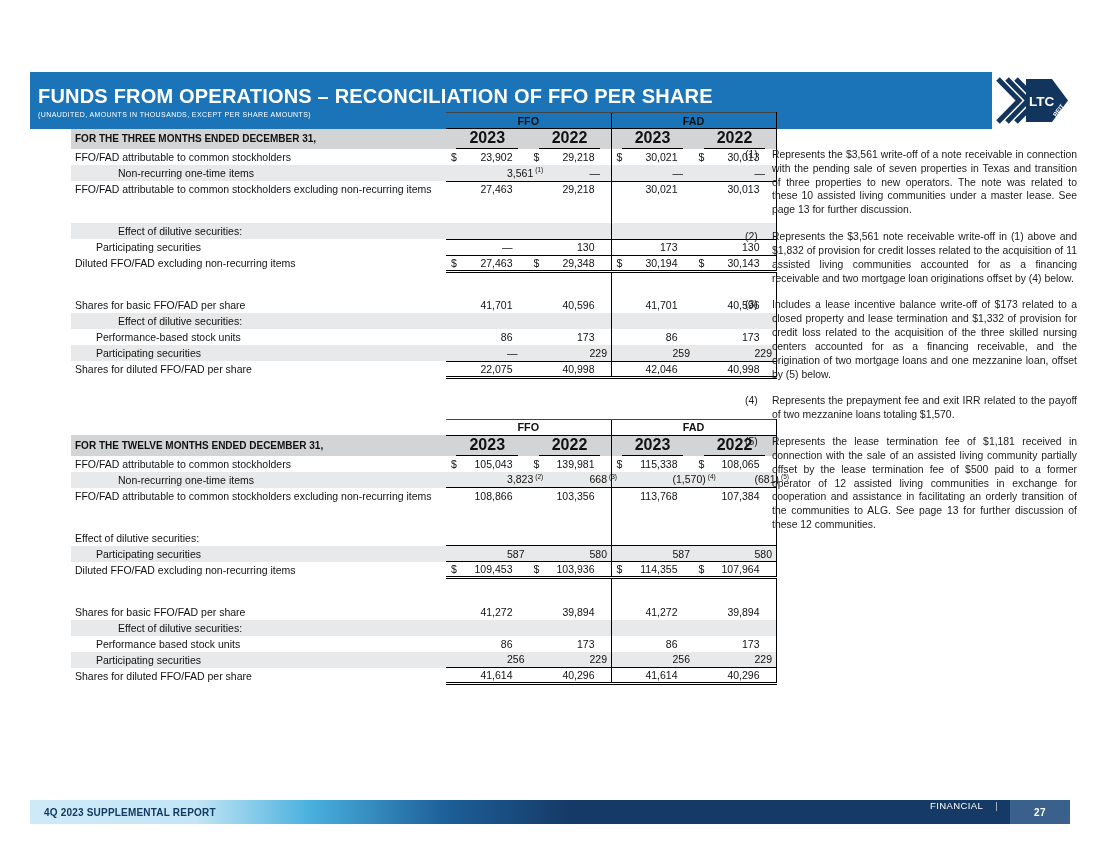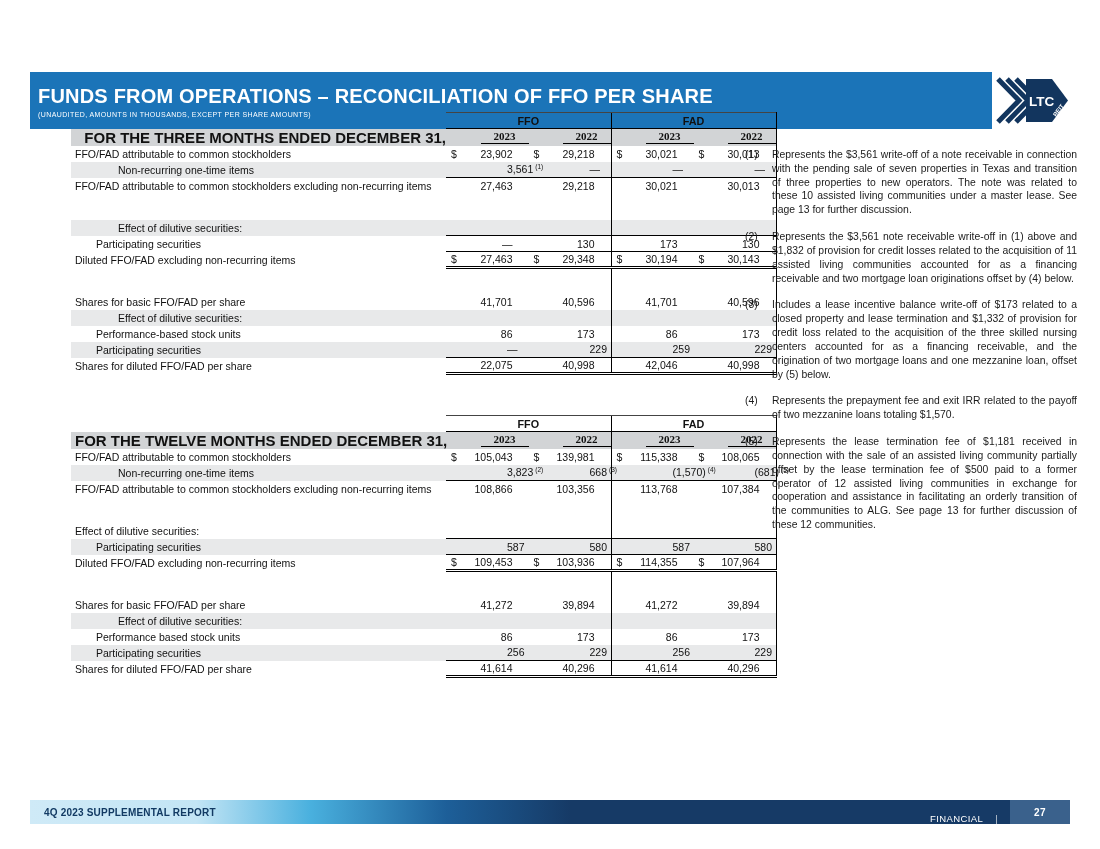--- a/index.html
+++ b/index.html
@@ -20,22 +20,22 @@
   .tables { position:absolute; left:29px; top:112px; width:705px;margin-left:42px; }
   .fin-table.t2 { margin-top:40px; }
   table { border-collapse:collapse; width:705px; table-layout:fixed; font-size:10.5px; color:#111; }
   col.col-label { width:375px; }
   col.col-num { width:82.5px; }
   td { height:16px; padding:0; vertical-align:middle; }
   td.label { padding-left:4px; overflow:hidden; white-space:nowrap; }
   td.label.ind { padding-left:25px; }
   tr.shade td { background:#e8e9ea;padding-left:47px; }
   tr.phead td { background:#d2d4d6; font-weight:bold; }
-  td.plabel { padding-left:4px; font-size:15px; white-space:nowrap;text-align:right; }
-  td.yr { text-align:right; font-size:11px;font-family:Liberation Serif, serif; }
+  td.plabel { padding-left:4px; font-size:10px; white-space:nowrap; }
+  td.yr { text-align:center; font-size:16px; }
   td.yr span { display:inline-block; border-bottom:1px solid #000; padding:0 13px 1px; }
   td.grp { text-align:center; font-weight:bold; font-size:10.8px;
            border-top:1px solid #444; border-bottom:1px solid #000; }
   .bl { border-left:1px solid #000; }
   .br { border-right:1px solid #000; }
   td.tl { border-top:1px solid #000; }
   td.dbl { border-bottom:3px double #000; }
   tr.blankrow td { height:26px; }
   .cc { display:flex; height:100%; align-items:center; }
   .d { width:14px; padding-left:5px; flex:none; }
@@ -46,21 +46,21 @@
   .footnotes { position:absolute; left:745px; top:148px; width:332px; }
   .fn { display:flex; margin-bottom:13px; font-size:10.4px; line-height:1.33; }
   .fn-num { width:27px; flex:none; }
   .fn-text { flex:1; text-align:justify; }
 
   
   .footbar { position:absolute; left:30px; top:800px; width:1040px; height:24px;
     background:linear-gradient(90deg,#cfeaf7 0%,#c3e5f5 16%,#49b0de 27%,#1d5f99 40%,#163a66 52%,#163a66 100%);
     display:flex; align-items:center; justify-content:space-between; font-size:10px;gap:17px; }
   .foot-left { color:#123a63; font-weight:bold; padding-left:14px; letter-spacing:0.2px; }
-  .foot-right { color:#fff; display:flex; align-items:flex-end; gap:12px; height:100%; font-size:9.5px; letter-spacing:0.4px; }
+  .foot-right { color:#fff; display:flex; align-items:flex-start; gap:12px; height:100%; font-size:9.5px; letter-spacing:0.4px; }
   .sep { opacity:0.75; }
   .pageno { background:#3a618c; height:100%; display:flex; align-items:center;
             padding:0 24px; font-weight:bold; font-size:10px; }
 </style>
 </head>
 <body>
 
 <div class="page">
 
   <header class="topbar">

